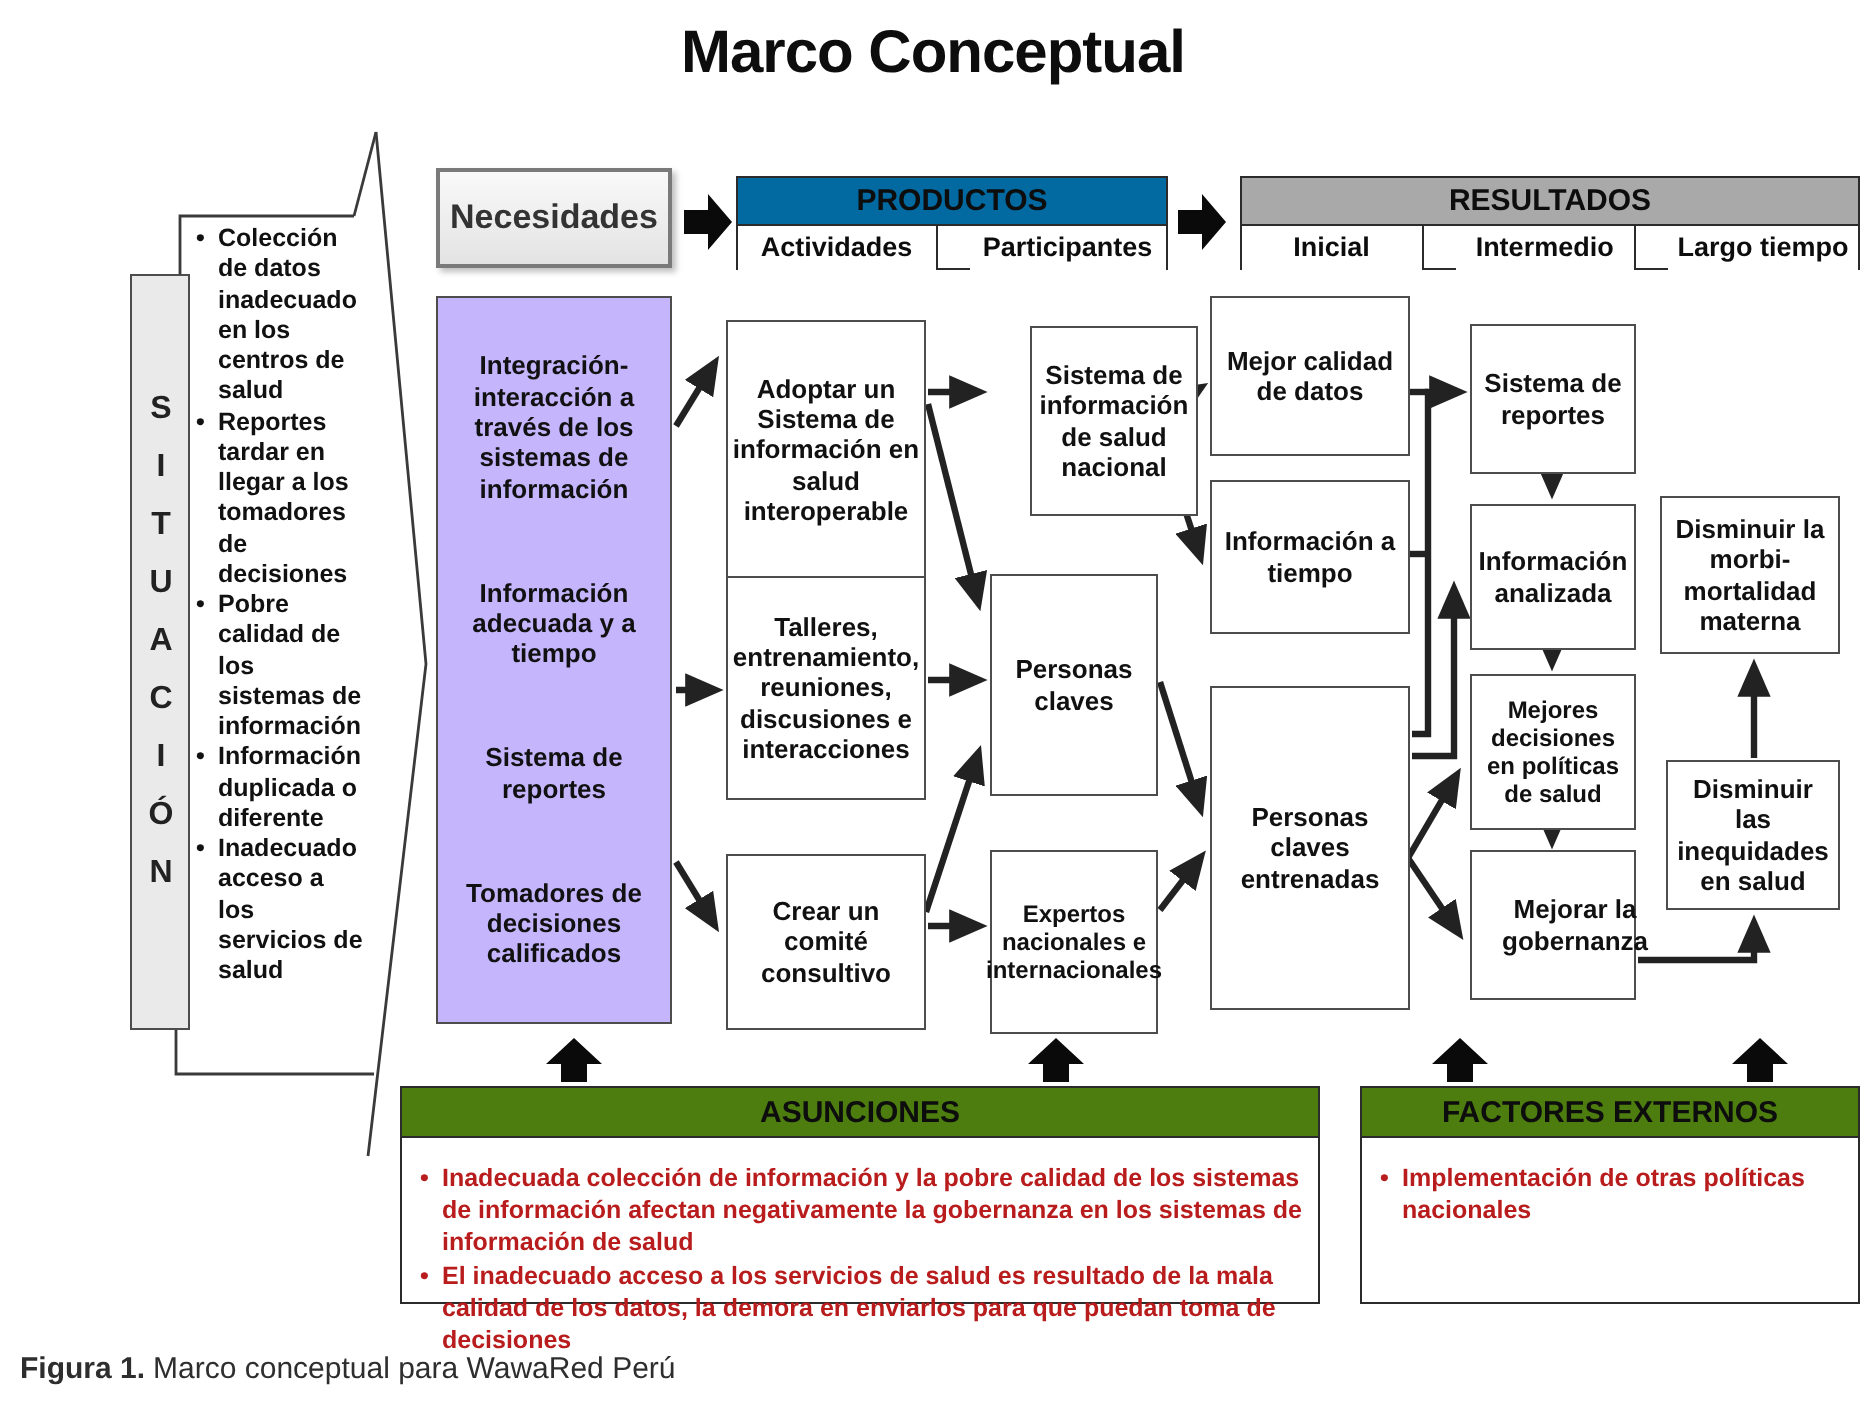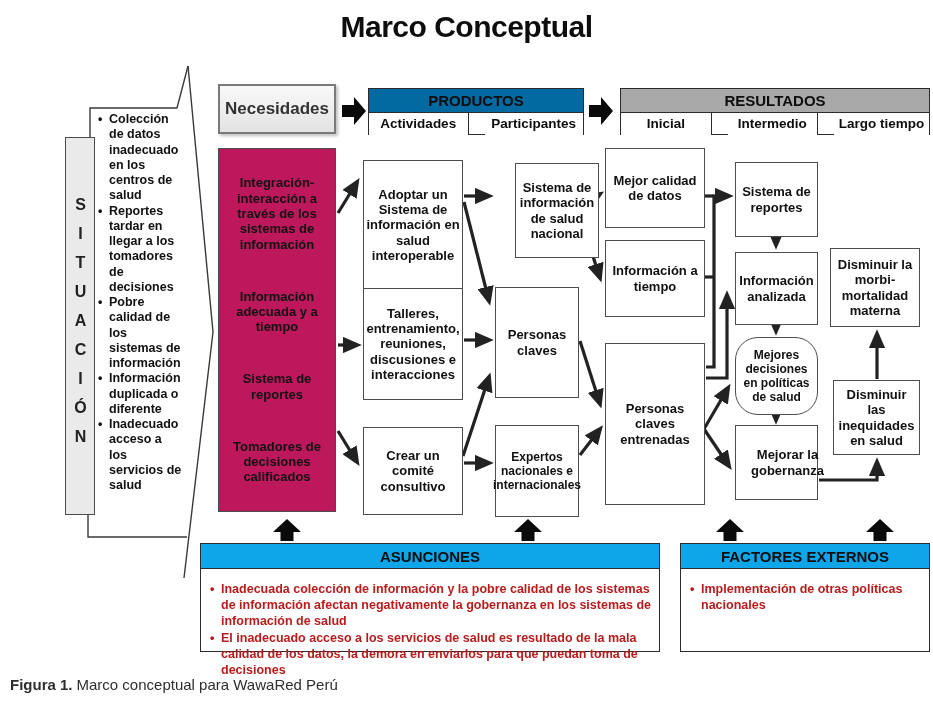--- a/index.html
+++ b/index.html
@@ -51,30 +51,30 @@
   .tbl-cell:last-child{border-right:none;}
 
   
   .node{
     position:absolute;box-sizing:border-box;border:1.5px solid #4d4d4d;background:#fff;
     display:flex;align-items:center;justify-content:center;text-align:center;
     font-size:13px;font-weight:bold;line-height:1.18;color:#111;padding:2px;
   }
   .list-box{
     position:absolute;left:218px;top:148px;width:118px;height:364px;box-sizing:border-box;
-    border:1.5px solid #4d4d4d;background:#be185d;display:flex;flex-direction:column;
+    border:1.5px solid #4d4d4d;background:#c4b5fd;display:flex;flex-direction:column;
     justify-content:space-around;align-items:center;text-align:center;
     font-size:13px;font-weight:bold;line-height:1.18;color:#111;padding:8px 4px;
   }
   .list-box .li{width:108px;}
 
   
   .panel{position:absolute;box-sizing:border-box;border:1.5px solid #2b2b2b;background:#fff;}
   .panel-head{
-    box-sizing:border-box;height:25px;border-bottom:1.5px solid #2b2b2b;background:#0ea5e9;
+    box-sizing:border-box;height:25px;border-bottom:1.5px solid #2b2b2b;background:#4d7c0f;
     display:flex;align-items:center;justify-content:center;
     font-size:15px;font-weight:bold;color:#0d0d0d;
   }
   .panel-body{padding:12px 8px 4px 8px;font-size:12.5px;font-weight:bold;line-height:1.28;color:#b91c1c;}
   .panel-body .b-item{margin-bottom:1px;}
 
   .caption{position:absolute;left:10px;top:676px;font-size:15px;color:#2e2e2e;}
   .caption .cap-label{font-weight:bold;margin-right:4px;}
 </style>
 </head>
@@ -178,21 +178,21 @@
   <div class="node" style="left:495px;top:163px;width:84px;height:95px;margin-left:20px;">Sistema de información de salud nacional</div>
   <div class="node" style="left:495px;top:287px;width:84px;height:111px;">Personas claves</div>
   <div class="node" style="left:495px;top:425px;width:84px;height:92px;font-size:12px;">Expertos nacionales e internacionales</div>
 
   <div class="node" style="left:605px;top:148px;width:100px;height:80px;">Mejor calidad de datos</div>
   <div class="node" style="left:605px;top:240px;width:100px;height:77px;">Información a tiempo</div>
   <div class="node" style="left:605px;top:343px;width:100px;height:162px;">Personas claves entrenadas</div>
 
   <div class="node" style="left:735px;top:162px;width:83px;height:75px;">Sistema de reportes</div>
   <div class="node" style="left:735px;top:252px;width:83px;height:73px;">Información analizada</div>
-  <div class="node" style="left:735px;top:337px;width:83px;height:78px;font-size:12px;border-radius:23px;">Mejores decisiones en políticas de salud</div>
+  <div class="node" style="left:735px;top:337px;width:83px;height:78px;font-size:12px;">Mejores decisiones en políticas de salud</div>
   <div class="node" style="left:735px;top:425px;width:83px;height:75px;padding-left:24px;">Mejorar la gobernanza</div>
 
   <div class="node" style="left:830px;top:248px;width:90px;height:79px;">Disminuir la morbi-mortalidad materna</div>
   <div class="node" style="left:833px;top:380px;width:87px;height:75px;">Disminuir las inequidades en salud</div>
 
   <div class="panel" style="left:200px;top:543px;width:460px;height:109px;">
     <div class="panel-head">ASUNCIONES</div>
     <div class="panel-body">
       <div class="b-item">Inadecuada colección de información y la pobre calidad de los sistemas de información afectan negativamente la gobernanza en los sistemas de información de salud</div>
       <div class="b-item">El inadecuado acceso a los servicios de salud es resultado de la mala calidad de los datos, la demora en enviarlos para que puedan toma de decisiones</div>

